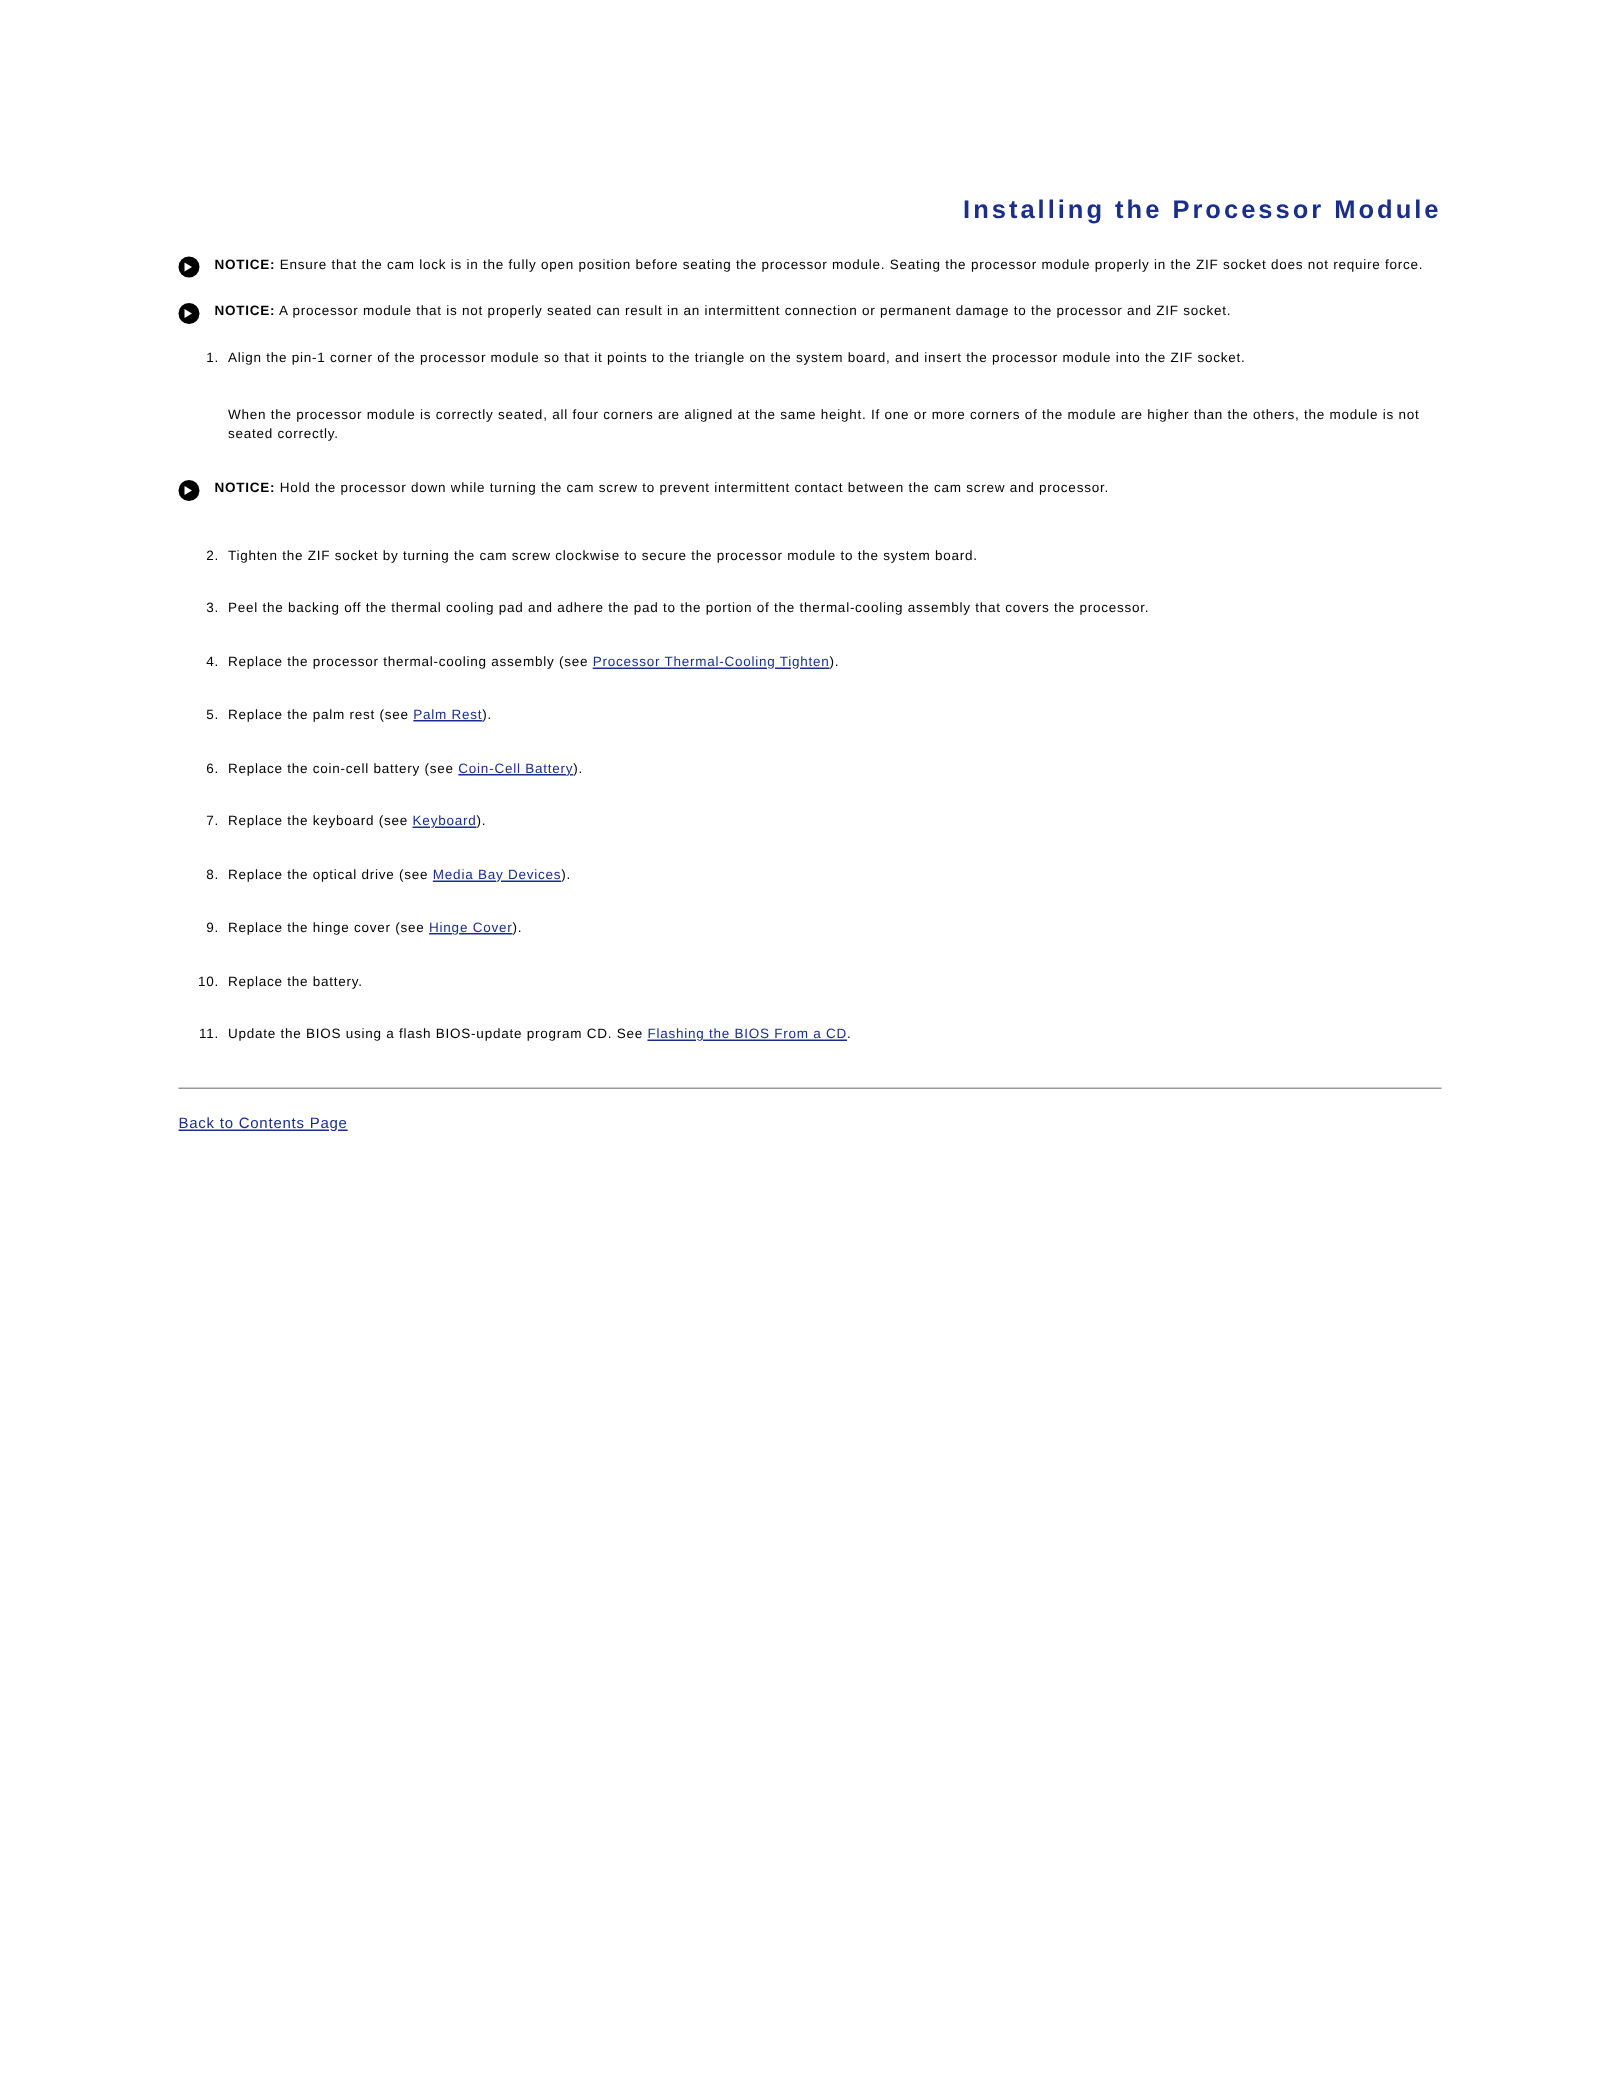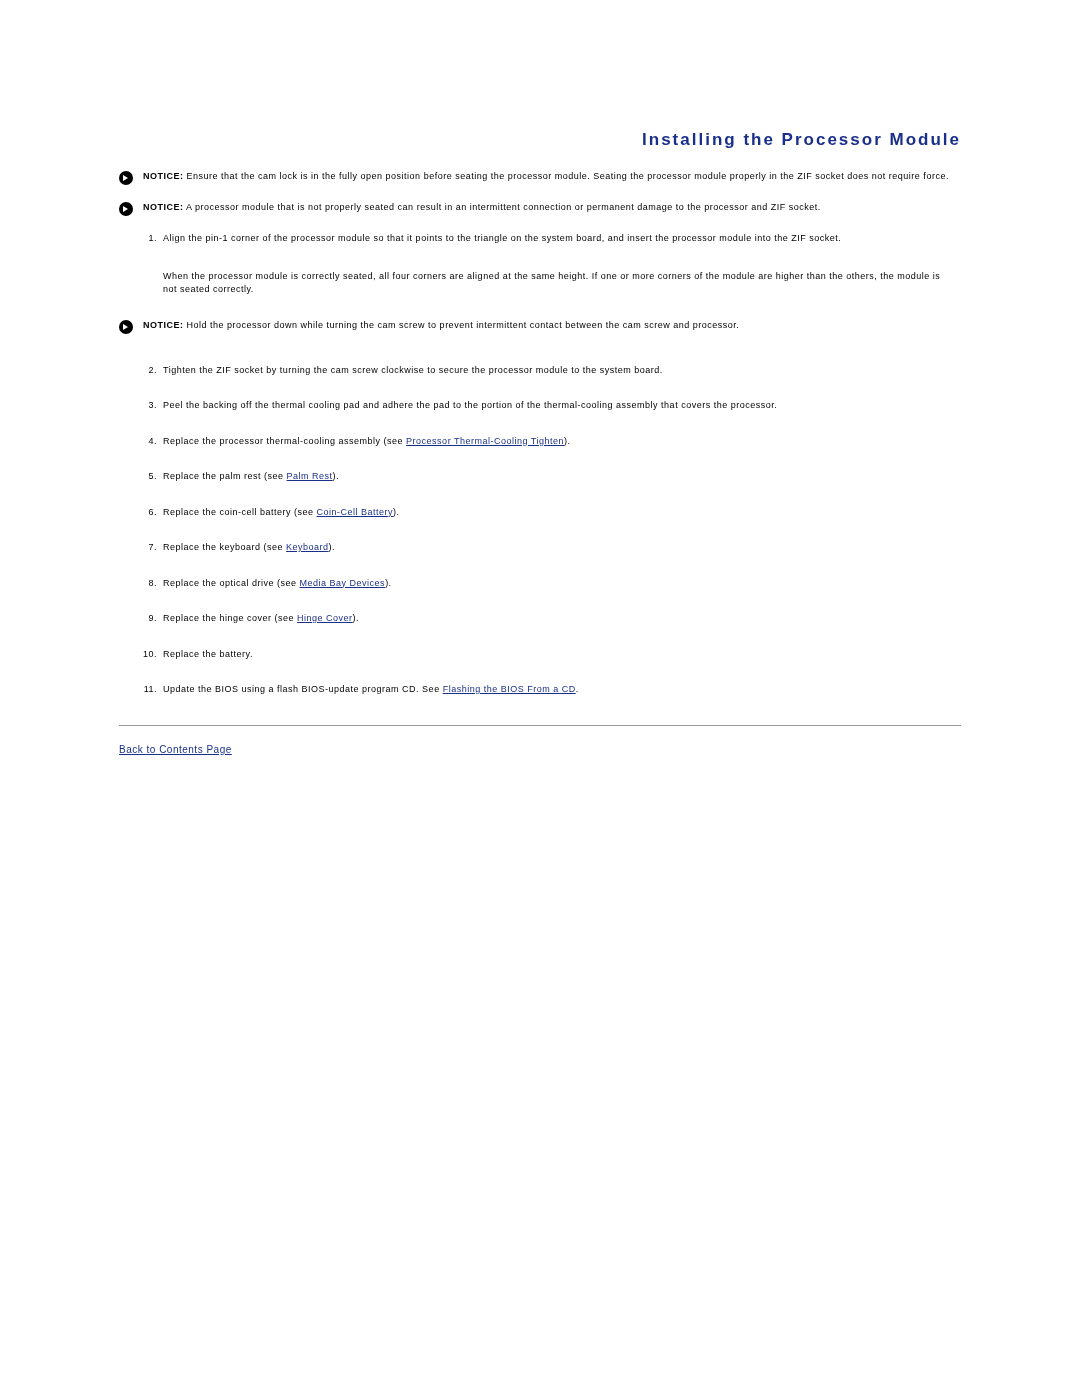--- a/index.html
+++ b/index.html
@@ -51,21 +51,21 @@
       color: #000000;
       line-height: 1.5;
       letter-spacing: 0.5px;
     }
     .notice-label {
       font-weight: bold;
     }
     ol.steps {
       list-style: none;
       padding: 0;
-      margin: 16px;
+      margin: 5px;
       counter-reset: step;
     }
     ol.steps > li {
       counter-increment: step;
       font-size: 9px;
       color: #000000;
       line-height: 1.5;
       letter-spacing: 0.5px;
       margin-bottom: 22px;
       padding-left: 28px;

